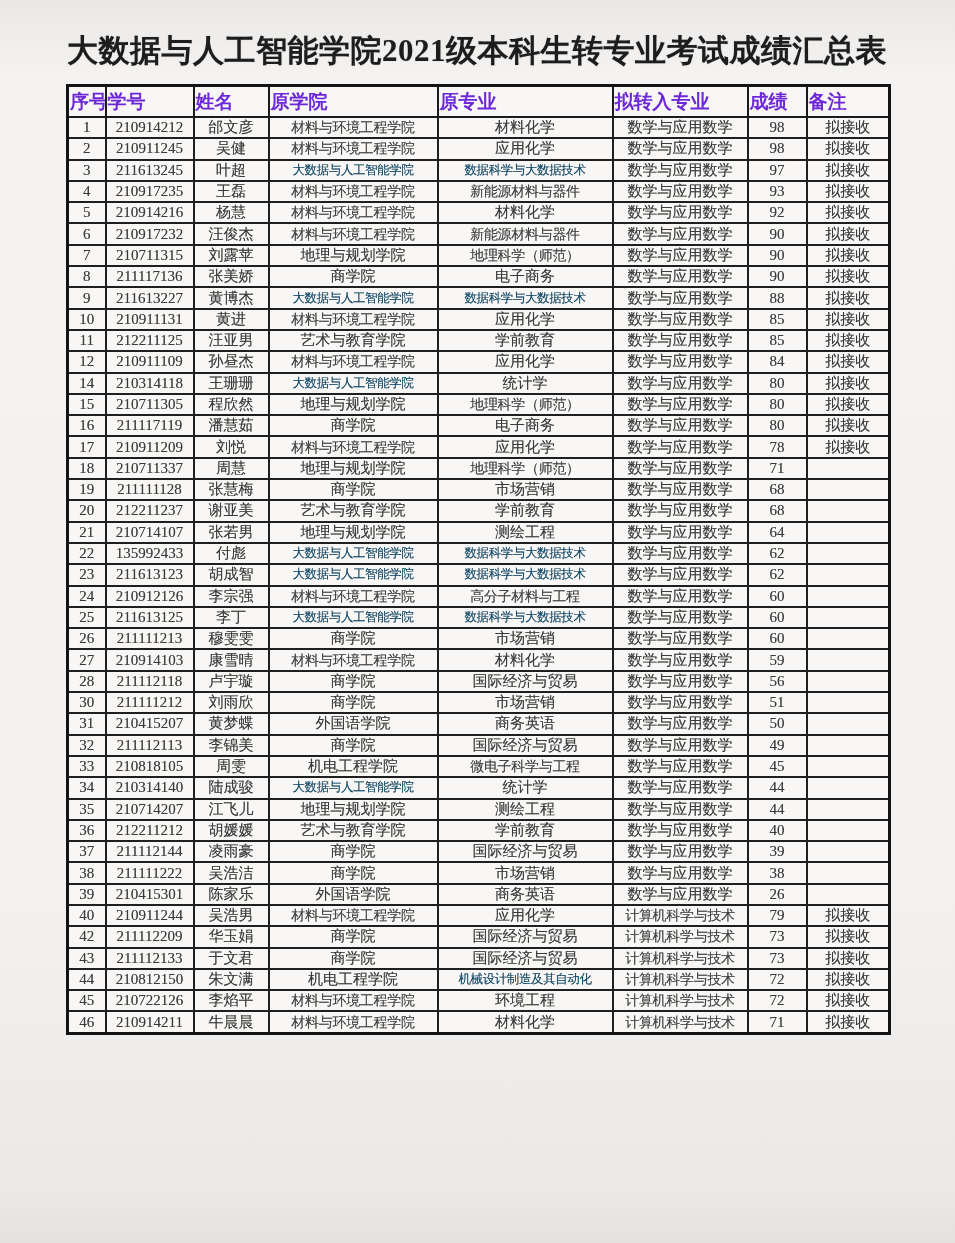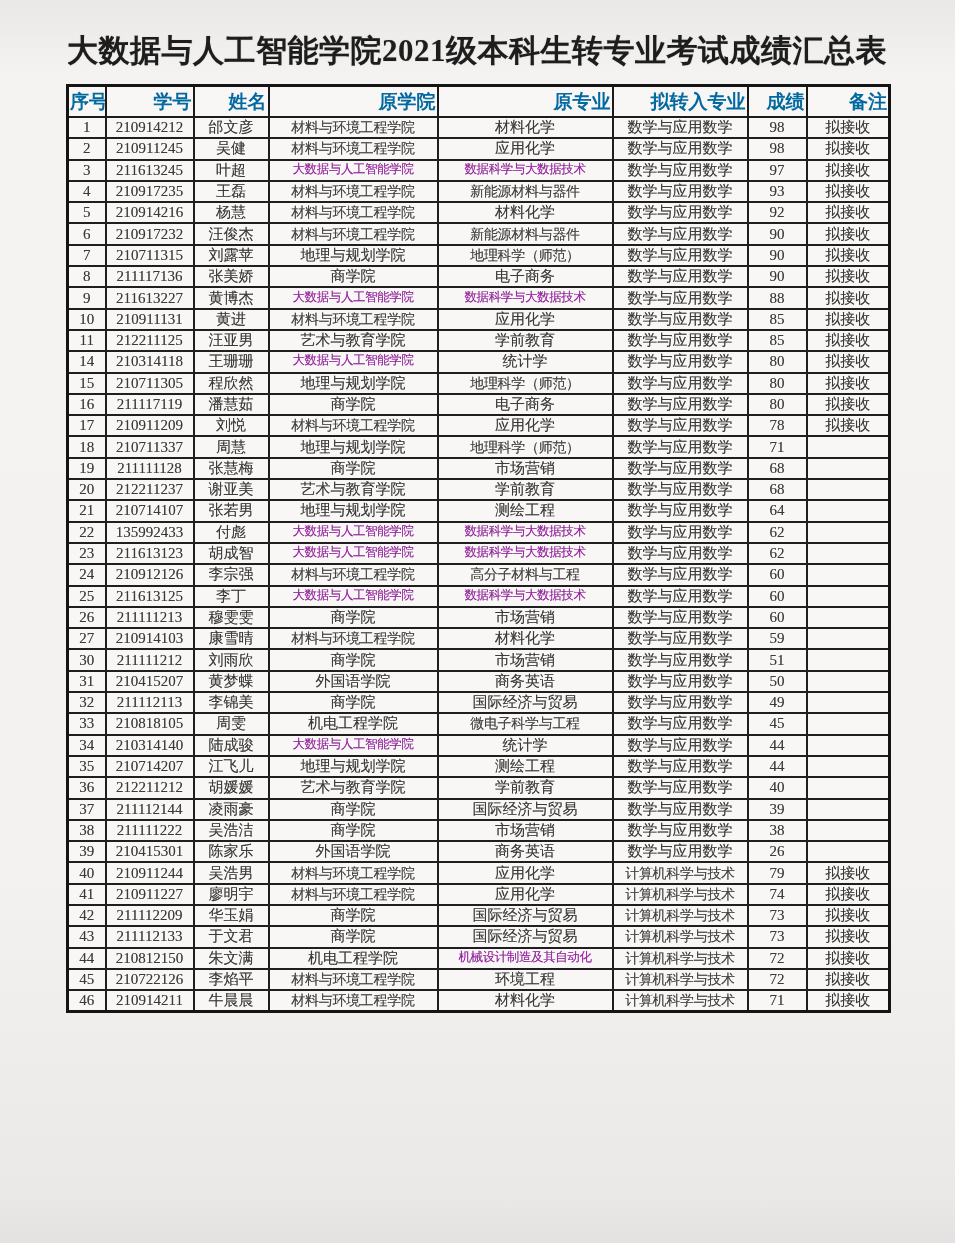--- a/index.html
+++ b/index.html
@@ -31,41 +31,41 @@
     width: 822px;
     table-layout: fixed;
     border-collapse: collapse;
     border: 3px solid #141414;
     background: #f8f7f5;
   }
   .score-table th {
     border: 2px solid #1b1b1b;
     font-size: 19px;
     font-weight: 700;
-    color: #0369a1;
+    color: #6d28d9;
     height: 29px;
     padding: 0 1px;
     white-space: nowrap;
     overflow: hidden;
-    text-align: right;
+    text-align: left;
   }
   .score-table td {
     border: 2px solid #1f1f1f;
     font-size: 15px;
     color: #3a3a3a;
     height: 19.3px;
     line-height: 19px;
     padding: 0 1px;
     white-space: nowrap;
     overflow: hidden;
     text-align: center;
     text-shadow: 0 0 0.5px rgba(70,70,70,0.5);
   }
   .score-table td.s14 { font-size: 14px; letter-spacing: -0.3px; color: #424242; margin-top: 17px; }
-  .score-table td.s13 { font-size: 12.5px; letter-spacing: -0.4px; color: #a21caf; font-family: Liberation Mono, monospace; }
+  .score-table td.s13 { font-size: 12.5px; letter-spacing: -0.4px; color: #0c4a6e; }
   .score-table td.num { font-size: 15px; letter-spacing: 0px; }
 </style>
 </head>
 <body>
 
 <div class="page">
   <h1 class="doc-title">大数据与人工智能学院2021级本科生转专业考试成绩汇总表</h1>
 
   <table class="score-table">
     <colgroup>
@@ -195,20 +195,30 @@
           <td class="num">11</td>
           <td class="num">212211125</td>
           <td>汪亚男</td>
           <td>艺术与教育学院</td>
           <td>学前教育</td>
           <td>数学与应用数学</td>
           <td class="num">85</td>
           <td>拟接收</td>
         </tr>
         <tr>
+          <td class="num">12</td>
+          <td class="num">210911109</td>
+          <td>孙昼杰</td>
+          <td class="s14">材料与环境工程学院</td>
+          <td>应用化学</td>
+          <td>数学与应用数学</td>
+          <td class="num">84</td>
+          <td>拟接收</td>
+        </tr>
+        <tr>
           <td class="num">14</td>
           <td class="num">210314118</td>
           <td>王珊珊</td>
           <td class="s13">大数据与人工智能学院</td>
           <td>统计学</td>
           <td>数学与应用数学</td>
           <td class="num">80</td>
           <td>拟接收</td>
         </tr>
         <tr>
@@ -335,20 +345,30 @@
           <td class="num">27</td>
           <td class="num">210914103</td>
           <td>康雪晴</td>
           <td class="s14">材料与环境工程学院</td>
           <td>材料化学</td>
           <td>数学与应用数学</td>
           <td class="num">59</td>
           <td></td>
         </tr>
         <tr>
+          <td class="num">28</td>
+          <td class="num">211112118</td>
+          <td>卢宇璇</td>
+          <td>商学院</td>
+          <td>国际经济与贸易</td>
+          <td>数学与应用数学</td>
+          <td class="num">56</td>
+          <td></td>
+        </tr>
+        <tr>
           <td class="num">30</td>
           <td class="num">211111212</td>
           <td>刘雨欣</td>
           <td>商学院</td>
           <td>市场营销</td>
           <td>数学与应用数学</td>
           <td class="num">51</td>
           <td></td>
         </tr>
         <tr>
@@ -442,30 +462,20 @@
           <td></td>
         </tr>
         <tr>
           <td class="num">40</td>
           <td class="num">210911244</td>
           <td>吴浩男</td>
           <td class="s14">材料与环境工程学院</td>
           <td>应用化学</td>
           <td class="s14">计算机科学与技术</td>
           <td class="num">79</td>
-          <td>拟接收</td>
-        </tr>
-        <tr>
-          <td class="num">41</td>
-          <td class="num">210911227</td>
-          <td>廖明宇</td>
-          <td class="s14">材料与环境工程学院</td>
-          <td>应用化学</td>
-          <td class="s14">计算机科学与技术</td>
-          <td class="num">74</td>
           <td>拟接收</td>
         </tr>
         <tr>
           <td class="num">42</td>
           <td class="num">211112209</td>
           <td>华玉娟</td>
           <td>商学院</td>
           <td>国际经济与贸易</td>
           <td class="s14">计算机科学与技术</td>
           <td class="num">73</td>

